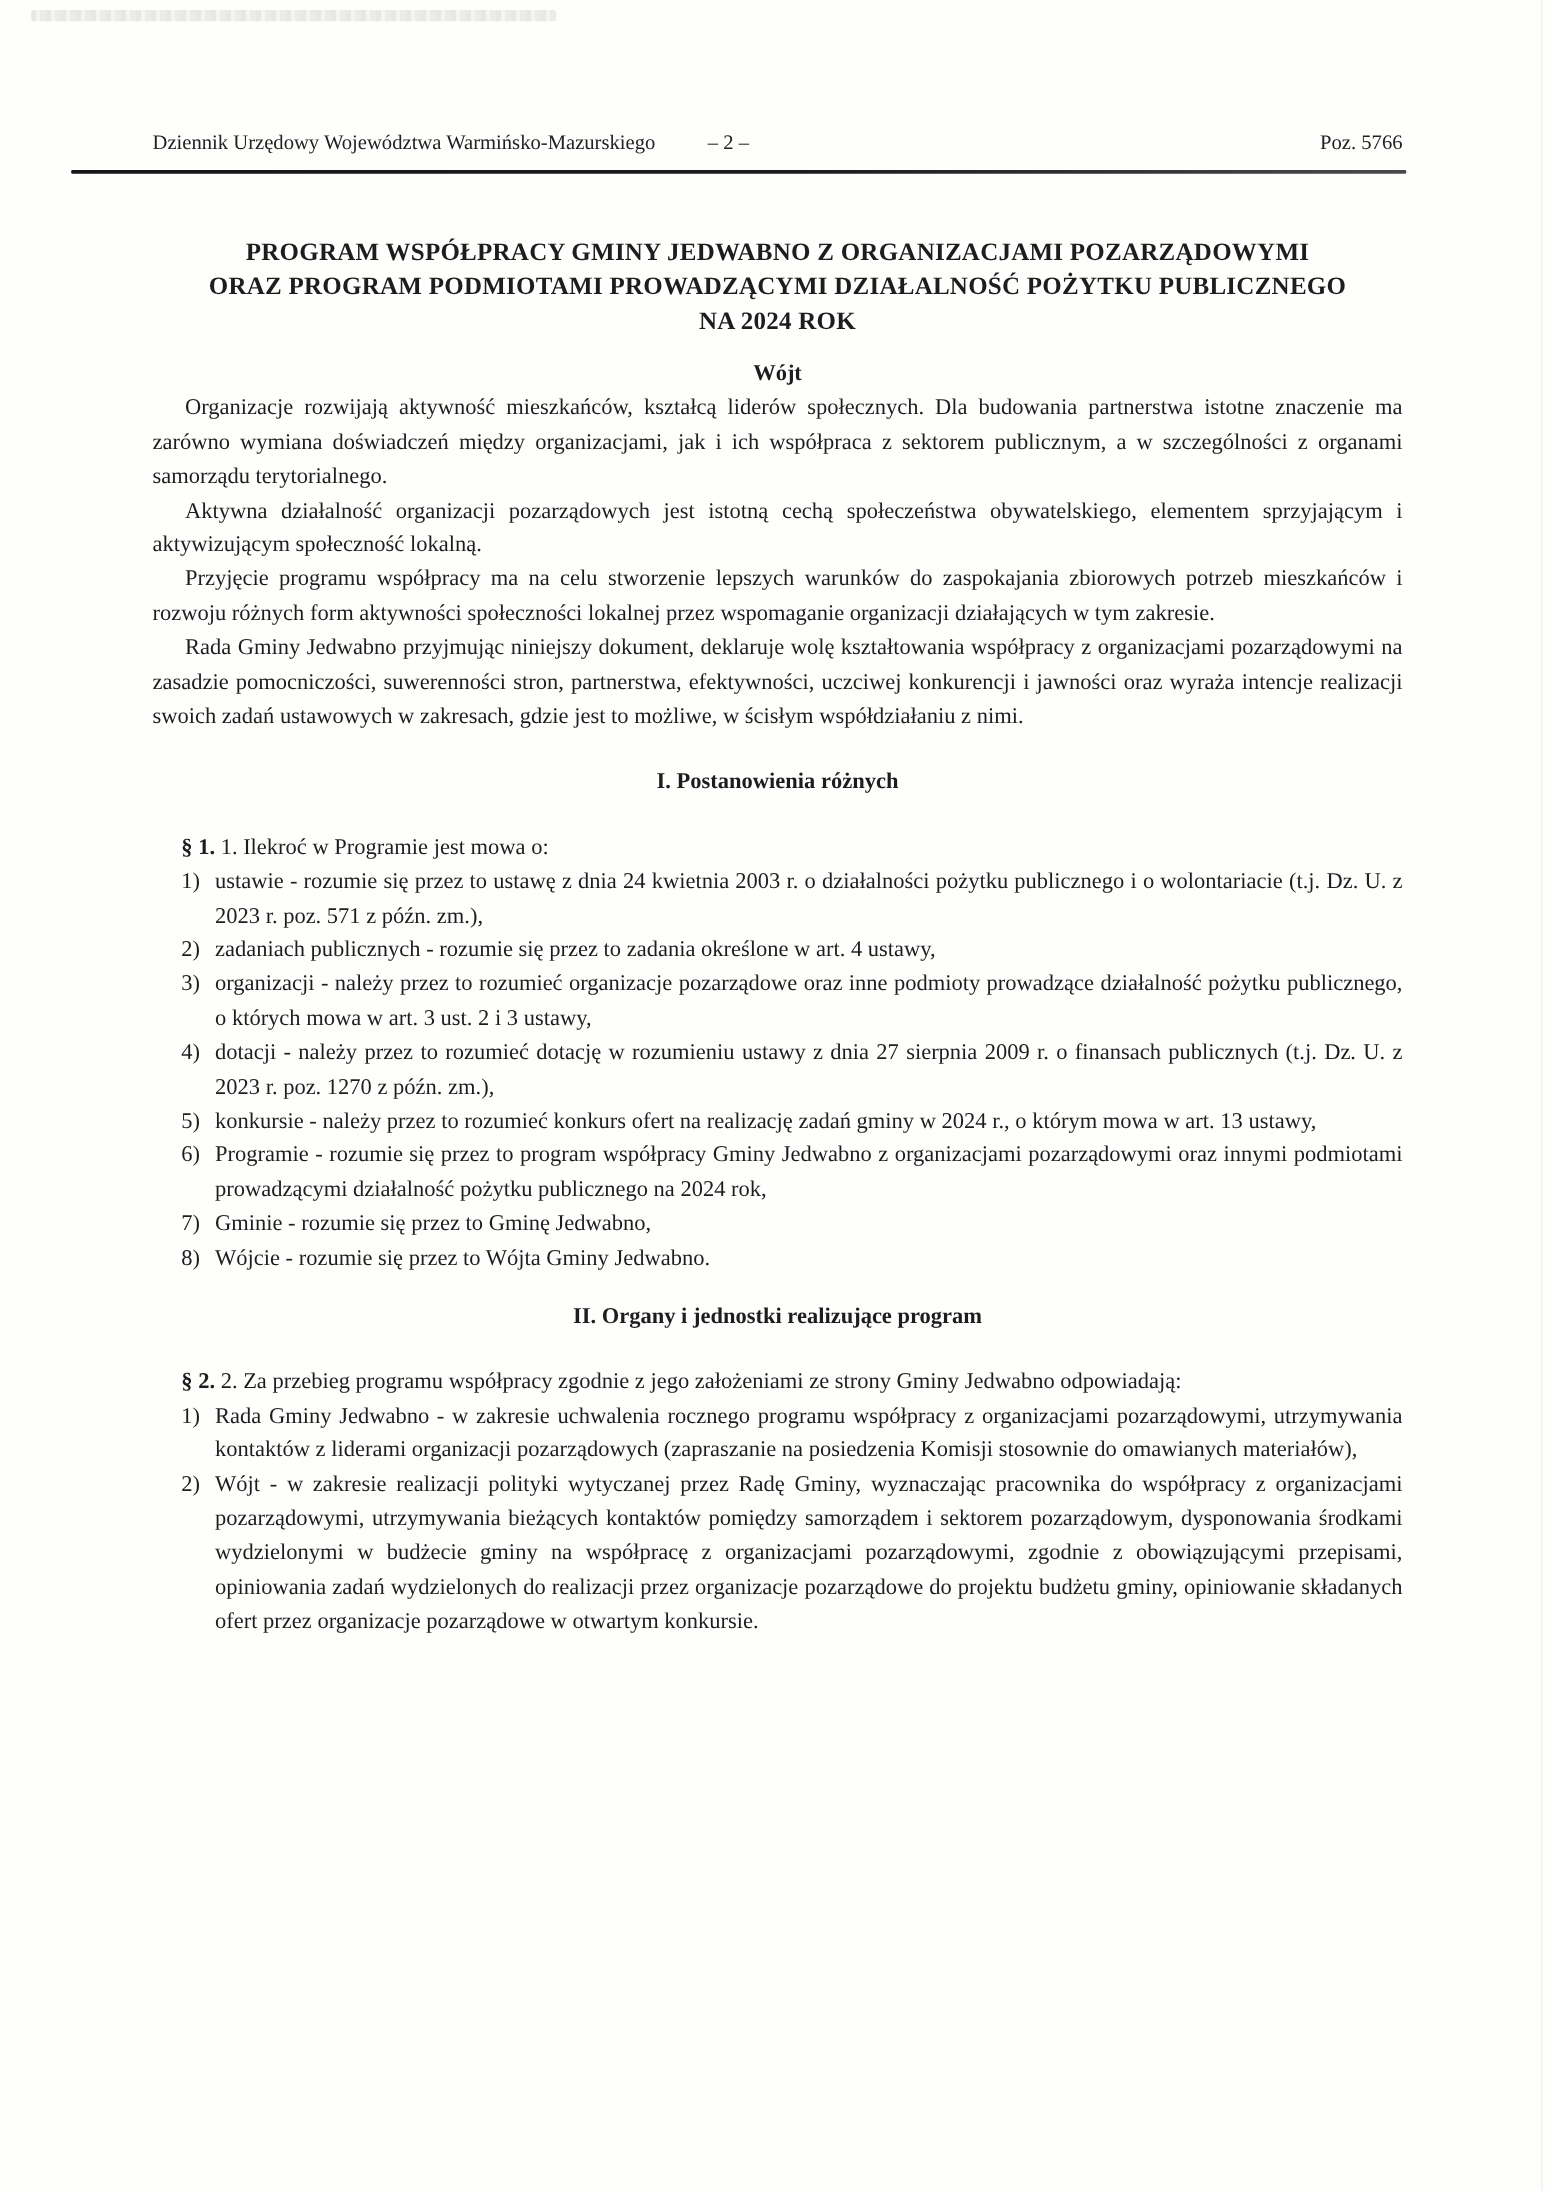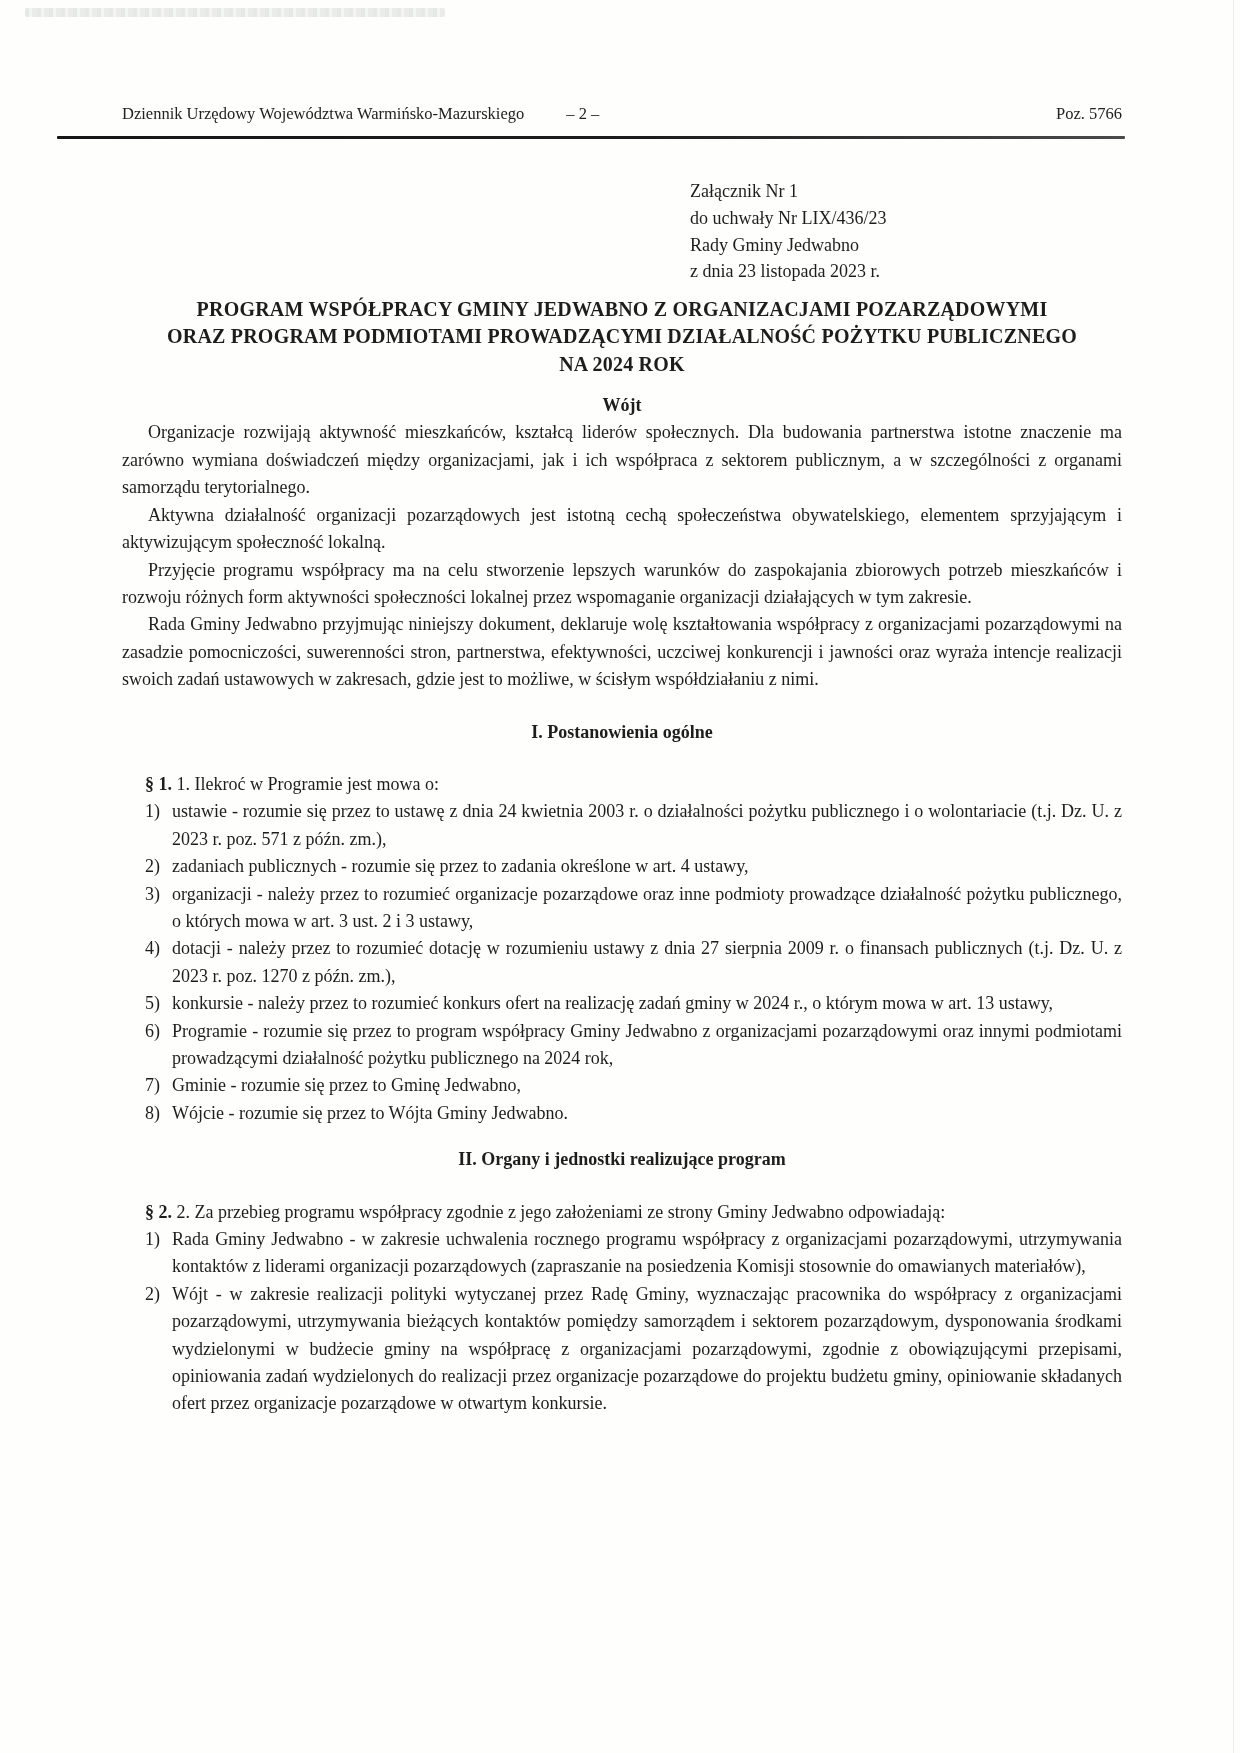--- a/index.html
+++ b/index.html
@@ -104,41 +104,35 @@
 
   <div class="header">
     <span class="journal">Dziennik Urzędowy Województwa Warmińsko-Mazurskiego</span>
     <span class="pageno">– 2 –</span>
     <span class="poz">Poz. 5766</span>
   </div>
   <div class="header-rule"></div>
 
   <div class="doc">
 
-    <div class="attachment">
-      <div>Załącznik Nr 1</div>
-      <div>do uchwały Nr LIX/436/23</div>
-      <div>Rady Gminy Jedwabno</div>
-      <div>z dnia 23 listopada 2023 r.</div>
-    </div>
 
     <div class="title">
       <div>PROGRAM WSPÓŁPRACY GMINY JEDWABNO Z ORGANIZACJAMI POZARZĄDOWYMI</div>
       <div>ORAZ PROGRAM PODMIOTAMI PROWADZĄCYMI DZIAŁALNOŚĆ POŻYTKU PUBLICZNEGO</div>
       <div>NA 2024 ROK</div>
     </div>
 
     <div class="sec-heading">Wójt</div>
 
     <p class="para">Organizacje rozwijają aktywność mieszkańców, kształcą liderów społecznych. Dla budowania partnerstwa istotne znaczenie ma zarówno wymiana doświadczeń między organizacjami, jak i ich współpraca z sektorem publicznym, a w szczególności z organami samorządu terytorialnego.</p>
     <p class="para">Aktywna działalność organizacji pozarządowych jest istotną cechą społeczeństwa obywatelskiego, elementem sprzyjającym i aktywizującym społeczność lokalną.</p>
     <p class="para">Przyjęcie programu współpracy ma na celu stworzenie lepszych warunków do zaspokajania zbiorowych potrzeb mieszkańców i rozwoju różnych form aktywności społeczności lokalnej przez wspomaganie organizacji działających w tym zakresie.</p>
     <p class="para">Rada Gminy Jedwabno przyjmując niniejszy dokument, deklaruje wolę kształtowania współpracy z organizacjami pozarządowymi na zasadzie pomocniczości, suwerenności stron, partnerstwa, efektywności, uczciwej konkurencji i jawności oraz wyraża intencje realizacji swoich zadań ustawowych w zakresach, gdzie jest to możliwe, w ścisłym współdziałaniu z nimi.</p>
 
-    <div class="sec-heading gap-above gap-below">I. Postanowienia ogólne</div>
+    <div class="sec-heading gap-above gap-below">I. Postanowienia różnych</div>
 
     <p class="legal-para"><span class="par-sign">§ 1.</span><span> 1. Ilekroć w Programie jest mowa o:</span></p>
 
     <div class="num-list">
       <div class="num-item"><span class="num">1)</span><span>ustawie - rozumie się przez to ustawę z dnia 24 kwietnia 2003 r. o działalności pożytku publicznego i o wolontariacie (t.j. Dz. U. z 2023 r. poz. 571 z późn. zm.),</span></div>
       <div class="num-item"><span class="num">2)</span><span>zadaniach publicznych - rozumie się przez to zadania określone w art. 4 ustawy,</span></div>
       <div class="num-item"><span class="num">3)</span><span>organizacji - należy przez to rozumieć organizacje pozarządowe oraz inne podmioty prowadzące działalność pożytku publicznego, o których mowa w art. 3 ust. 2 i 3 ustawy,</span></div>
       <div class="num-item"><span class="num">4)</span><span>dotacji - należy przez to rozumieć dotację w rozumieniu ustawy z dnia 27 sierpnia 2009 r. o finansach publicznych (t.j. Dz. U. z 2023 r. poz. 1270 z późn. zm.),</span></div>
       <div class="num-item"><span class="num">5)</span><span>konkursie - należy przez to rozumieć konkurs ofert na realizację zadań gminy w 2024 r., o którym mowa w art. 13 ustawy,</span></div>
       <div class="num-item"><span class="num">6)</span><span>Programie - rozumie się przez to program współpracy Gminy Jedwabno z organizacjami pozarządowymi oraz innymi podmiotami prowadzącymi działalność pożytku publicznego na 2024 rok,</span></div>

